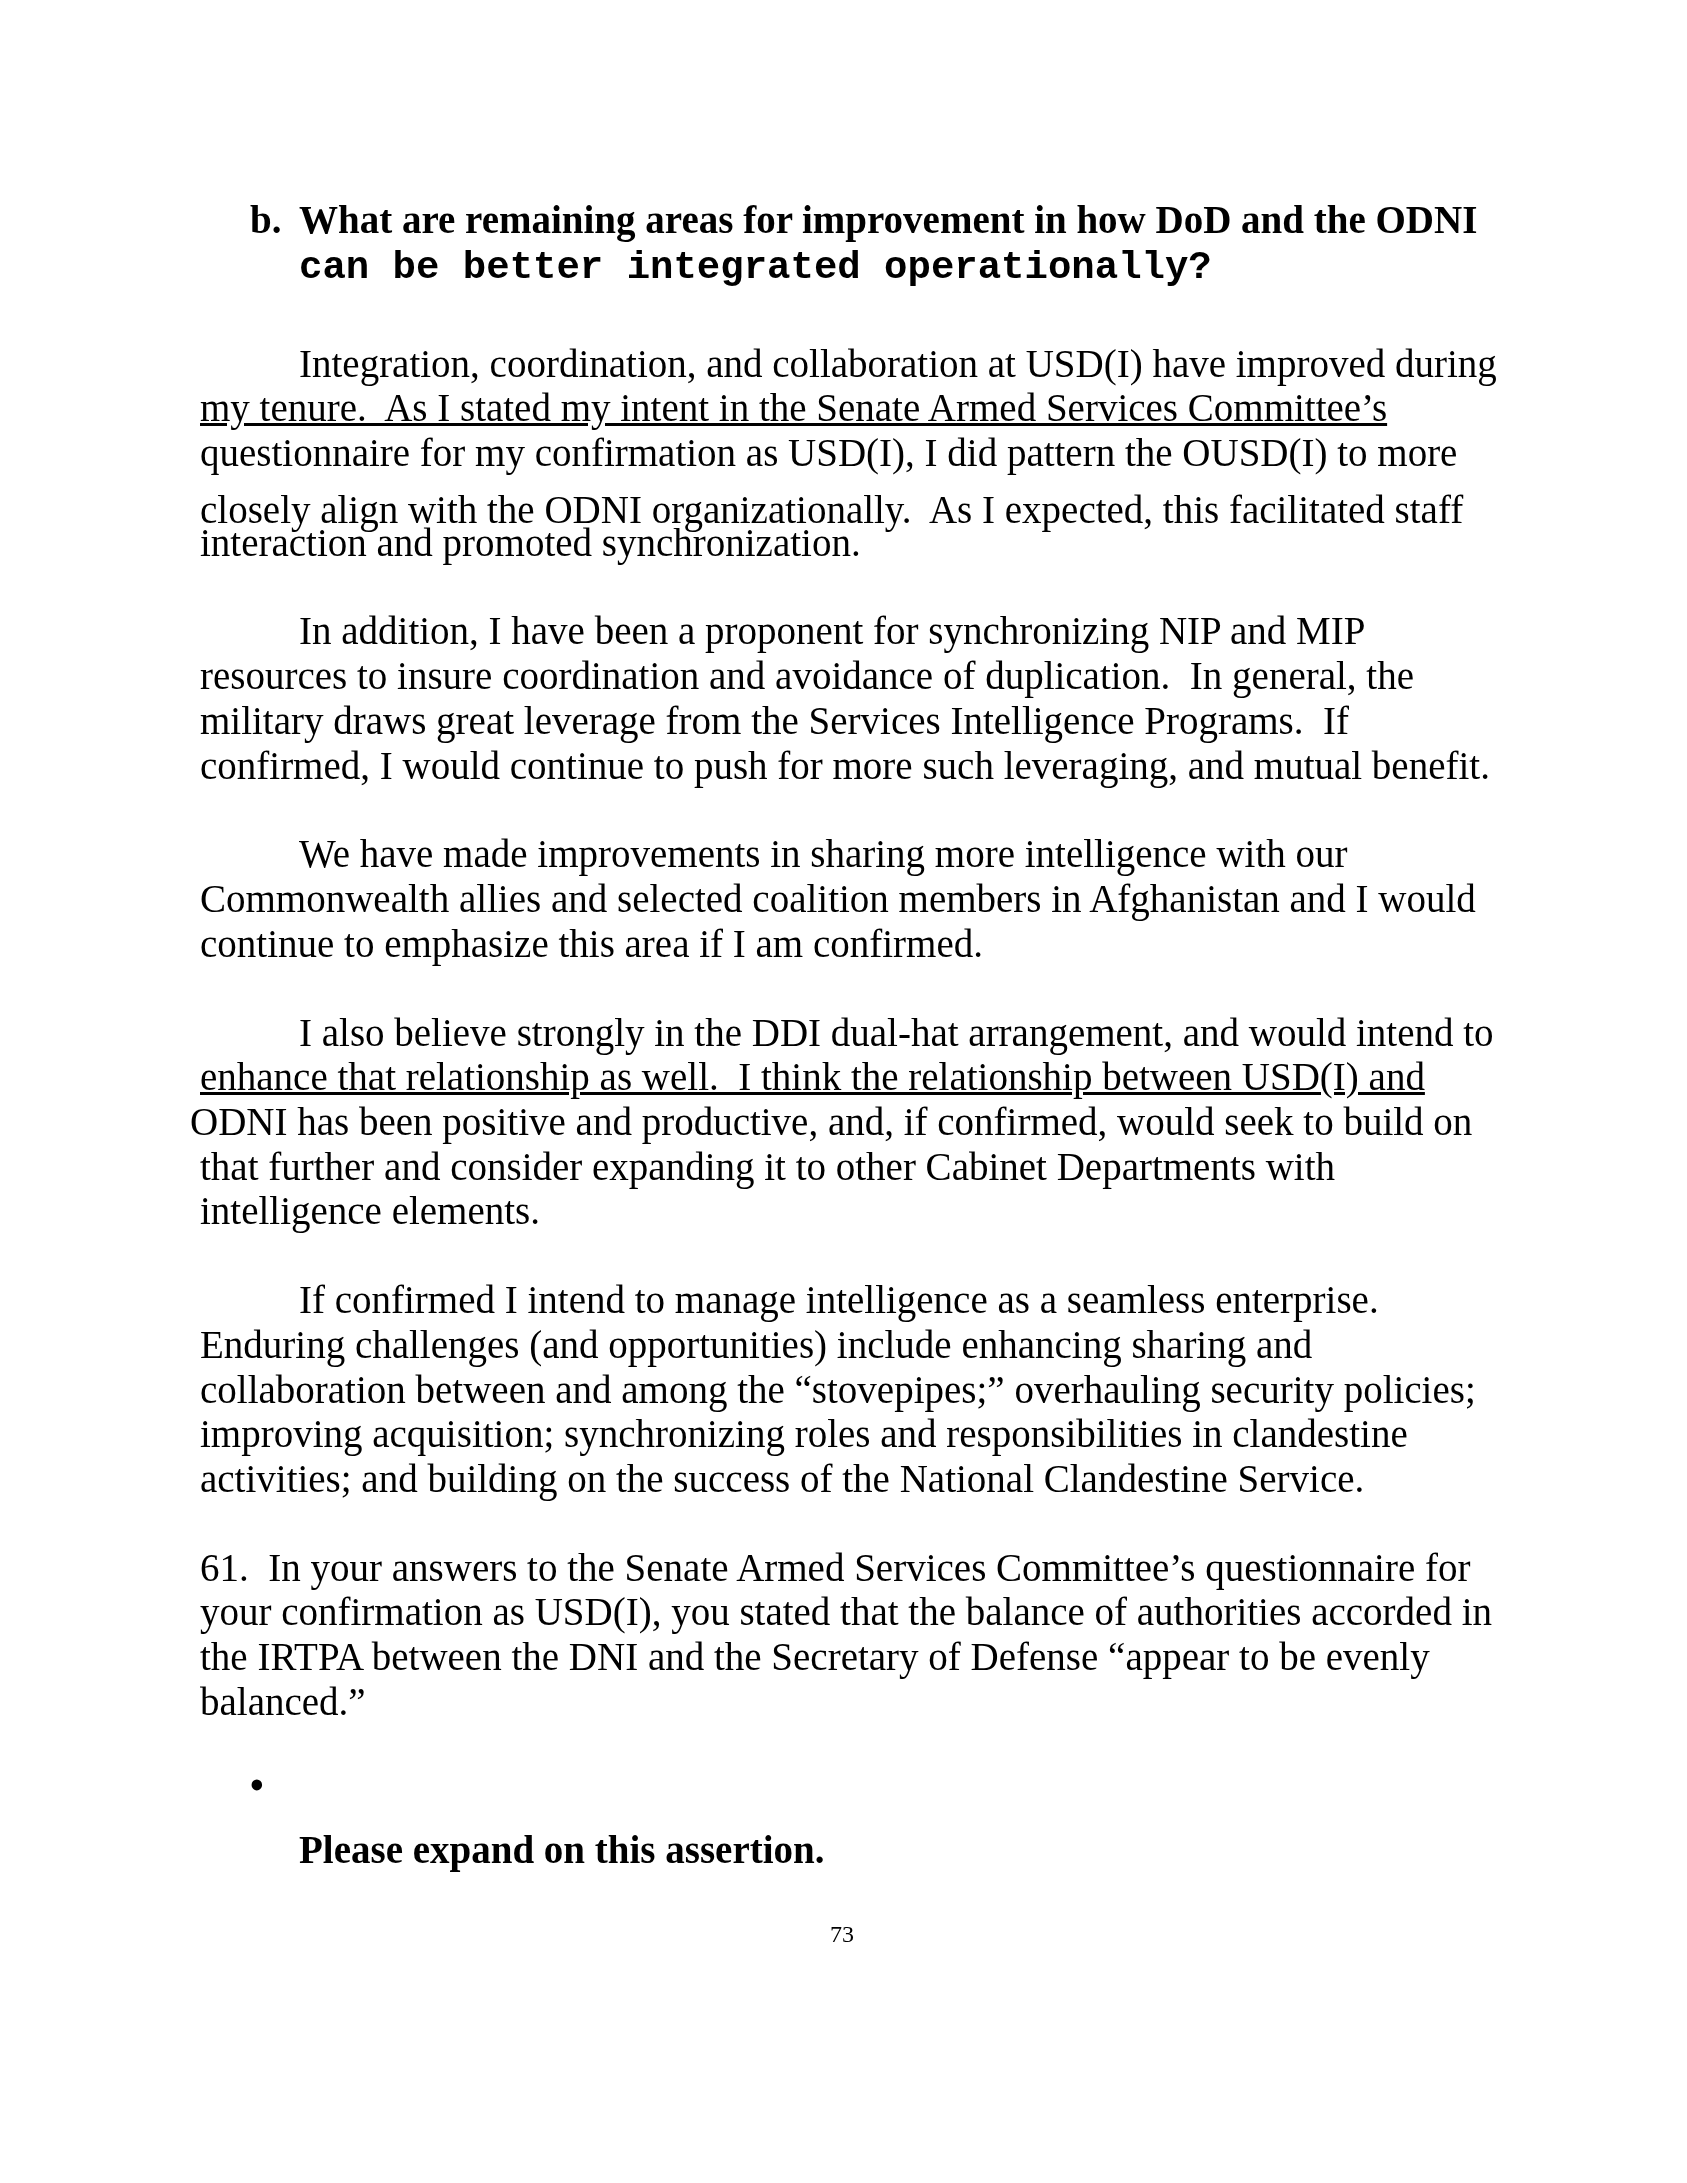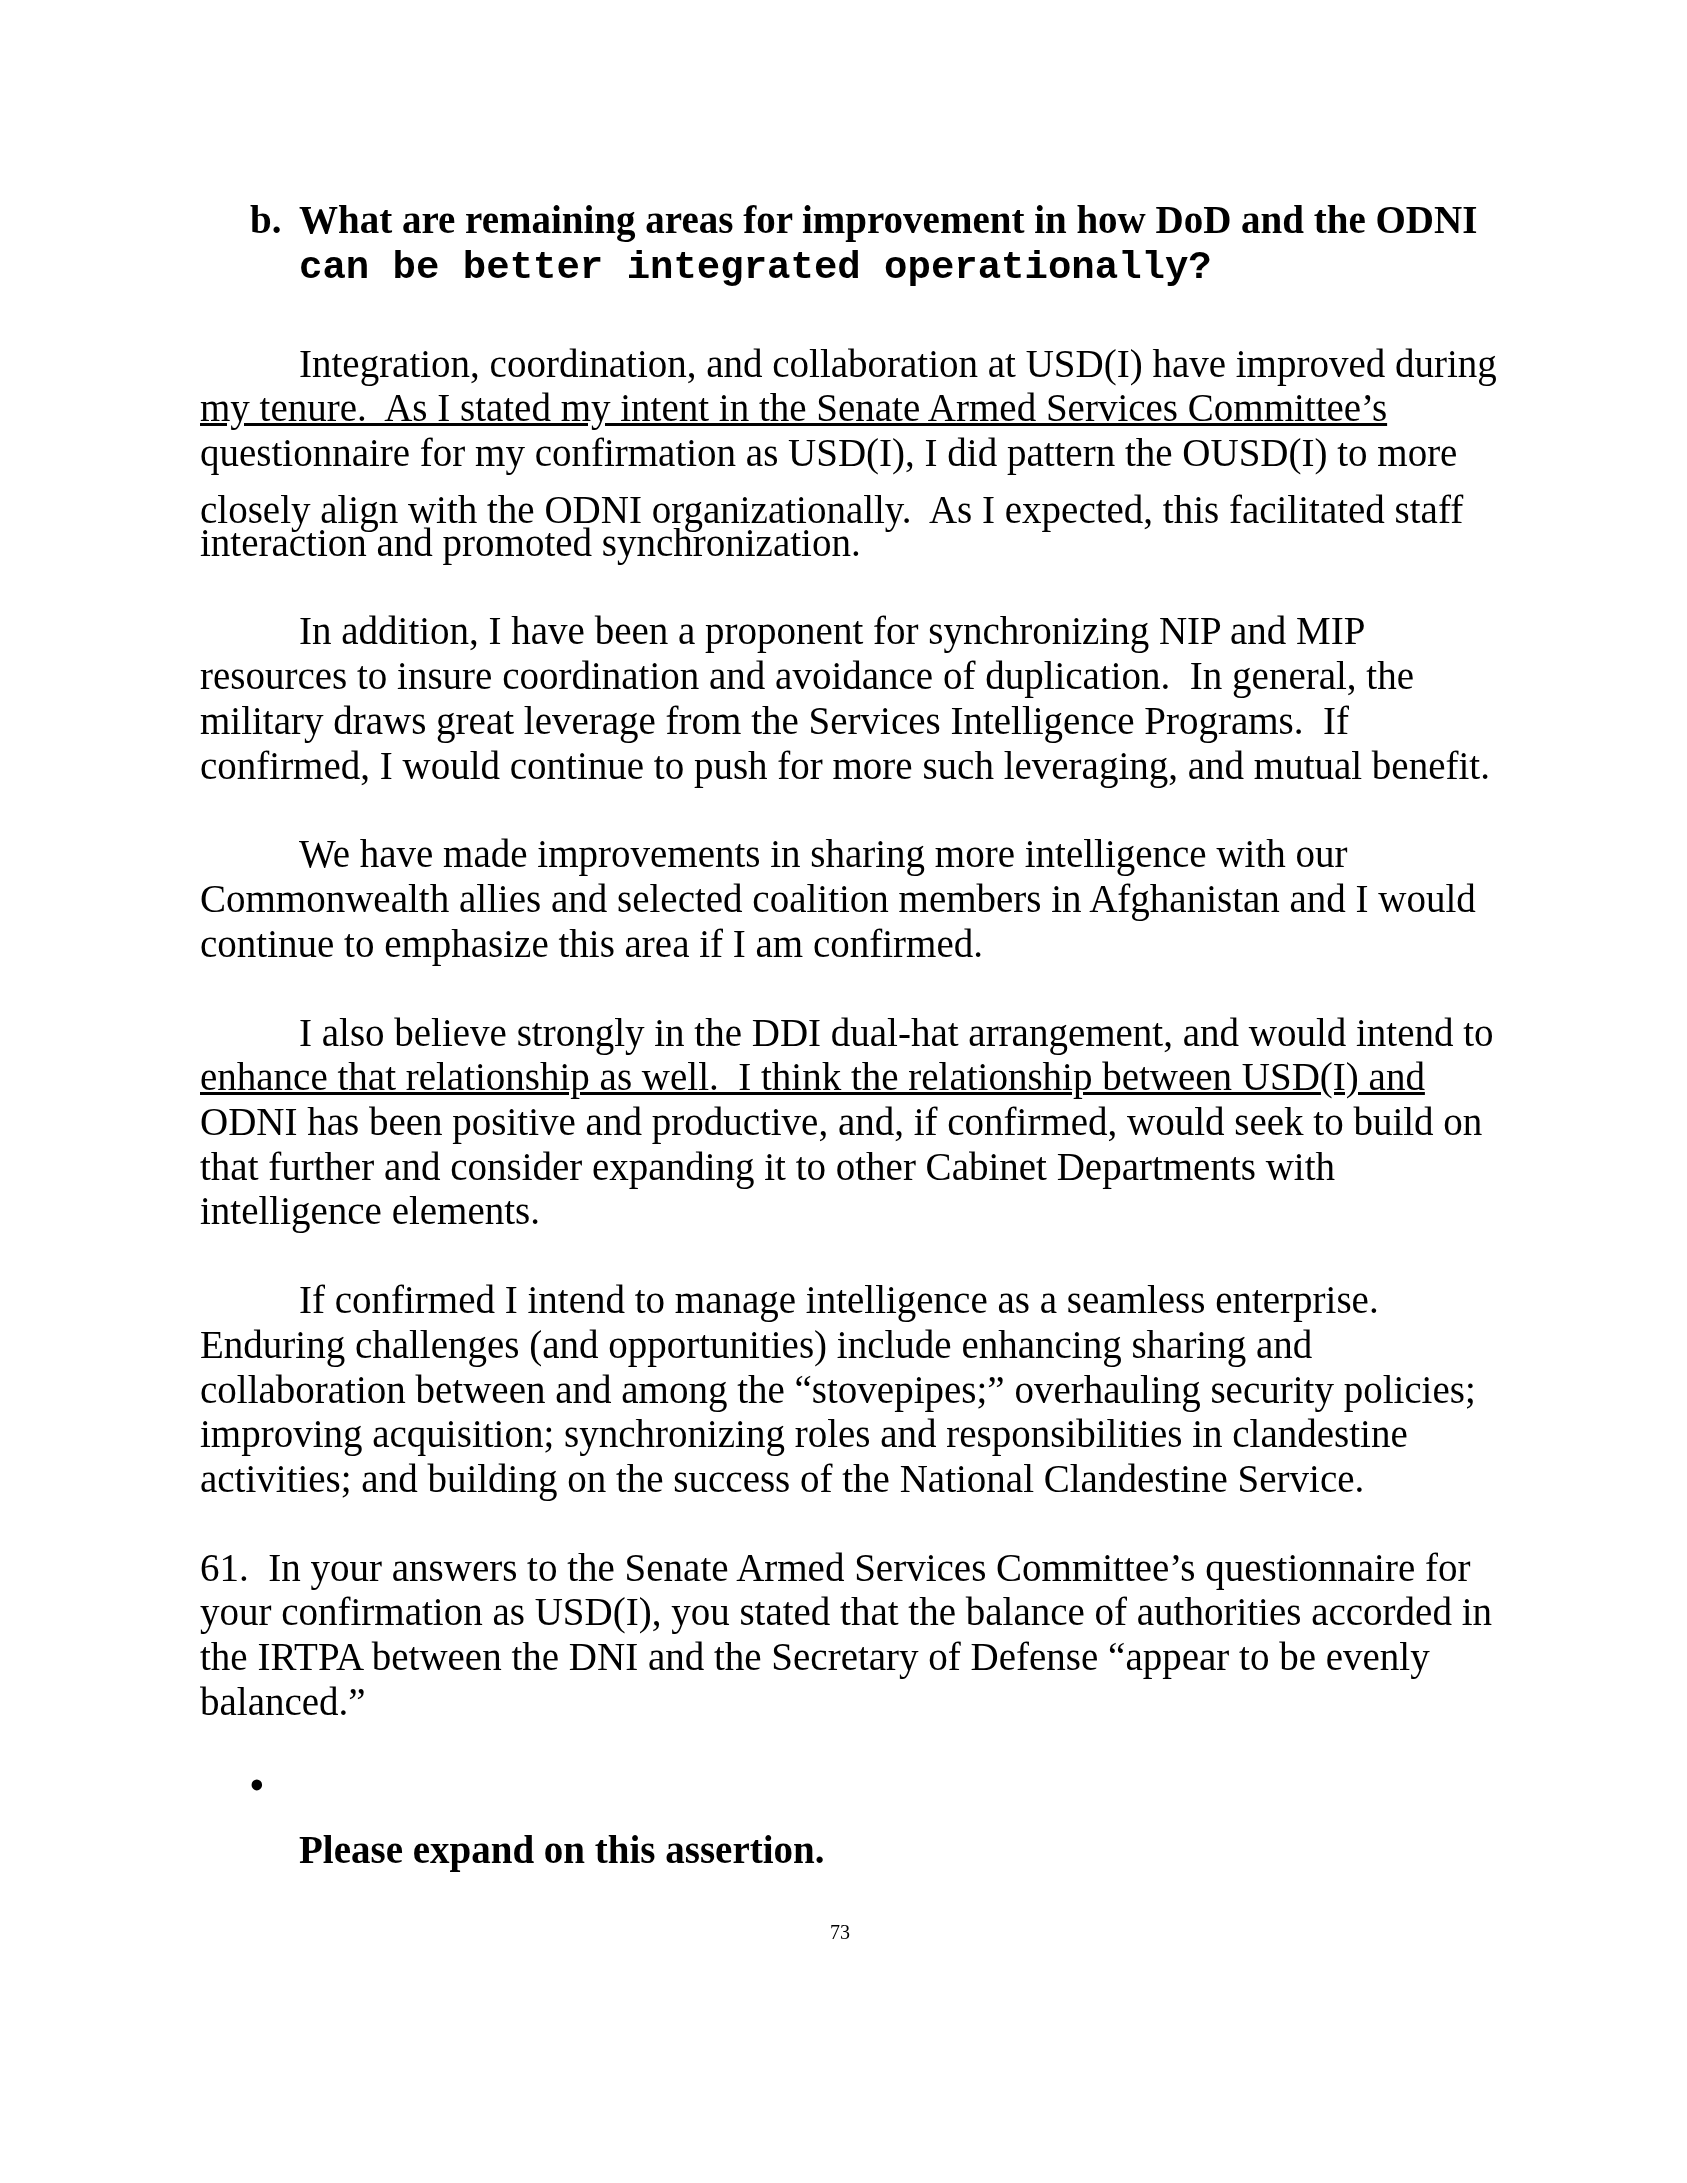--- a/index.html
+++ b/index.html
@@ -1,20 +1,20 @@
 <!DOCTYPE html>
 <html style="font-size:10.6px"><head>
 <meta charset="utf-8">
 <style>
   html, body { margin: 0; padding: 0; background: #ffffff; }
   body { width: 1687px; height: 2183px; position: relative; overflow: hidden; }
   .page { position: absolute; left: 0; top: 0; width: 1687px; height: 2183px; background: #ffffff; color: #000000; font-family: "Liberation Serif", "DejaVu Serif", serif; }
   .line { position: absolute; white-space: pre; font-size: 39px; line-height: 1; }
   .bold { font-weight: bold; }
-  .pagenum { position: absolute; white-space: pre; font-size: 20px; line-height: 1; }
+  .pagenum { position: absolute; white-space: pre; font-size: 24px; line-height: 1; }
 </style>
 </head>
 <body>
 
 <div class="page">
 
   <div>
     <span class="line bold" style="left:250px; top:200px;">b.</span>
     <span class="line bold" style="left:299px; top:200px;">What are remaining areas for improvement in how DoD and the ODNI</span>
     <span class="line bold" style="left:299px; top:249px;font-family:Liberation Mono, monospace;">can be better integrated operationally?</span>
@@ -37,21 +37,21 @@
 
   <div>
     <span class="line" style="left:299px; top:834px;">We have made improvements in sharing more intelligence with our</span>
     <span class="line" style="left:200px; top:879px;">Commonwealth allies and selected coalition members in Afghanistan and I would</span>
     <span class="line" style="left:200px; top:924px;text-align:right;">continue to emphasize this area if I am confirmed.</span>
   </div>
 
   <div>
     <span class="line" style="left:299px; top:1013px;">I also believe strongly in the DDI dual-hat arrangement, and would intend to</span>
     <span class="line" style="left:200px; top:1057px;text-decoration:underline;">enhance that relationship as well.  I think the relationship between USD(I) and</span>
-    <span class="line" style="left:200px; top:1102px;">ODNI has been positive and productive, and, if confirmed, would seek to build on</span>
+    <span class="line" style="left:190px; top:1102px;">ODNI has been positive and productive, and, if confirmed, would seek to build on</span>
     <span class="line" style="left:200px; top:1147px;">that further and consider expanding it to other Cabinet Departments with</span>
     <span class="line" style="left:200px; top:1191px;">intelligence elements.</span>
   </div>
 
   <div>
     <span class="line" style="left:299px; top:1280px;">If confirmed I intend to manage intelligence as a seamless enterprise.</span>
     <span class="line" style="left:200px; top:1325px;">Enduring challenges (and opportunities) include enhancing sharing and</span>
     <span class="line" style="left:200px; top:1370px;">collaboration between and among the “stovepipes;” overhauling security policies;</span>
     <span class="line" style="left:200px; top:1414px;">improving acquisition; synchronizing roles and responsibilities in clandestine</span>
     <span class="line" style="left:200px; top:1459px;">activities; and building on the success of the National Clandestine Service.</span>

